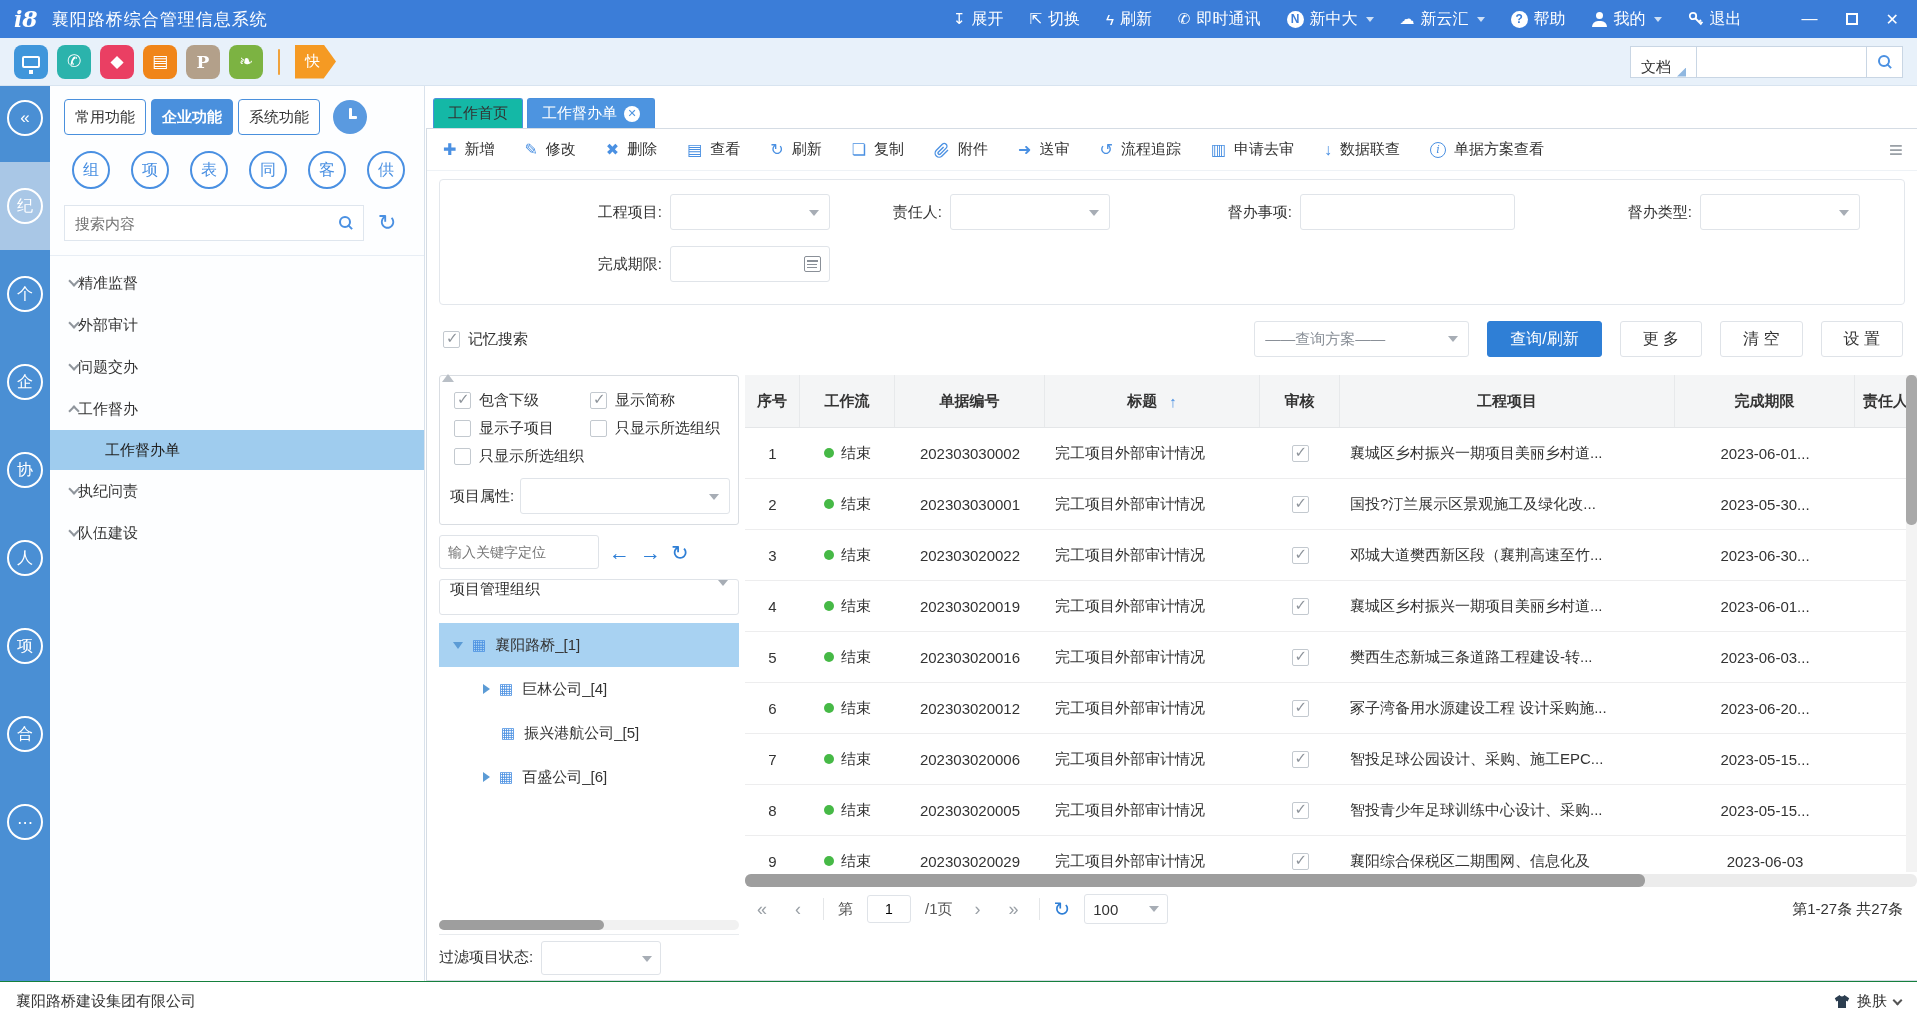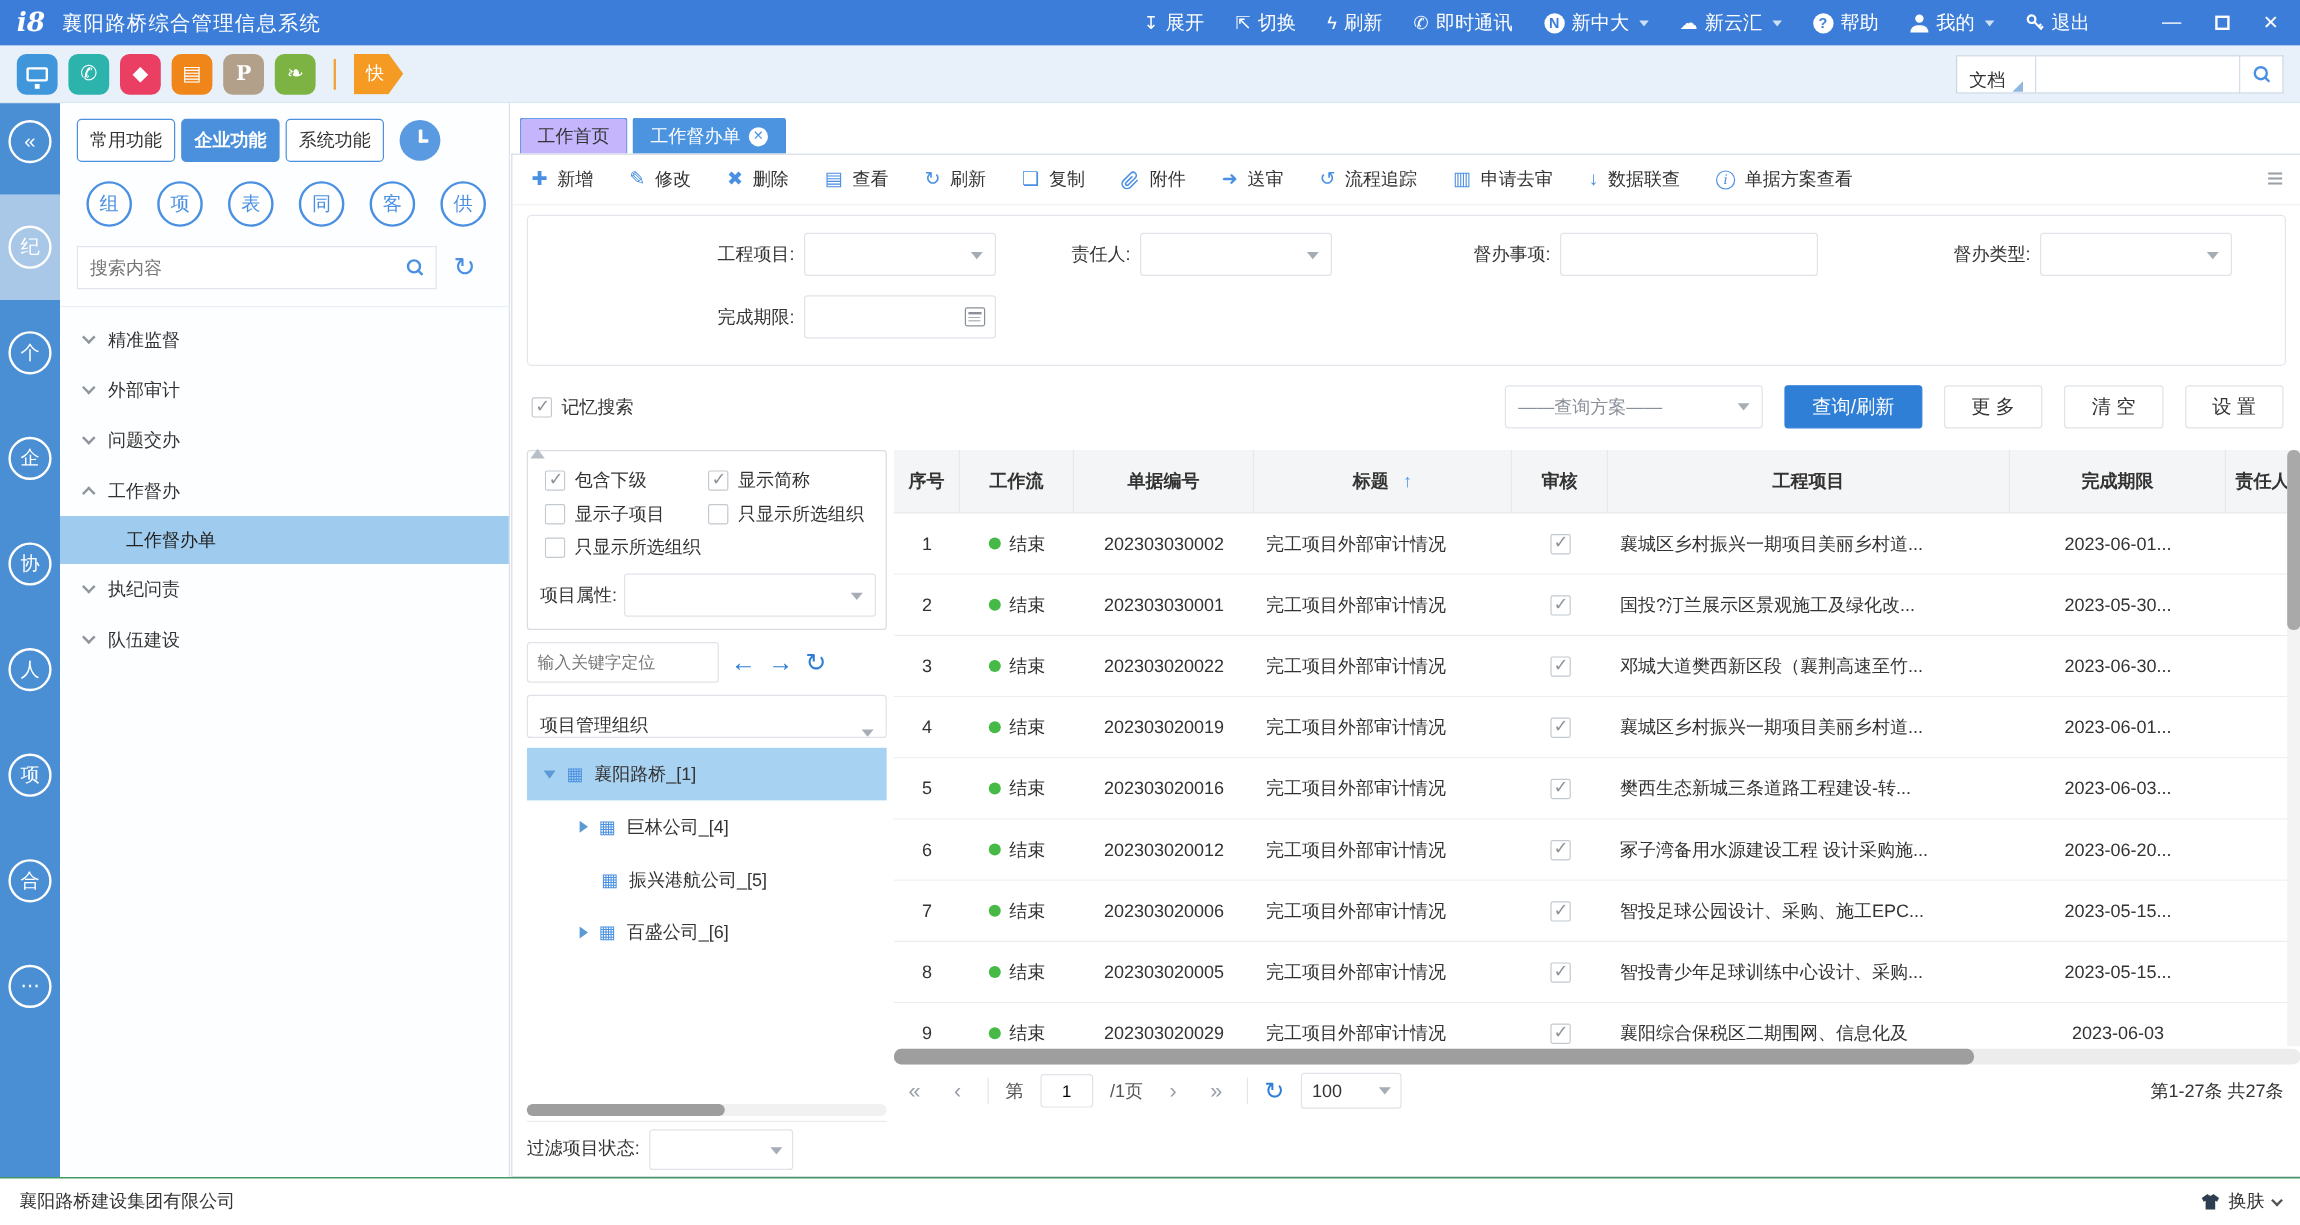--- a/index.html
+++ b/index.html
@@ -59,29 +59,29 @@
   .clockbtn::before{ content:""; position:absolute; left:16px; top:8px; width:3px; height:11px; background:#fff; border-radius:1px; }
   .clockbtn::after{ content:""; position:absolute; left:16px; top:16px; width:8px; height:3px; background:#fff; border-radius:1px; }
   .circlesrow{ display:flex; gap:21px; padding:16px 0 0 22px; }
   .fncirc{ width:38px; height:38px; border:2px solid #4a90e2; border-radius:50%; color:#4a90e2; font-size:16px; display:flex; align-items:center; justify-content:center; cursor:pointer; background:#fff; }
   .sidesearchrow{ display:flex; align-items:center; gap:14px; padding:16px 0 14px 14px; border-bottom:1px solid #e8eef5; }
   .sidesearch{ position:relative; width:300px; }
   .sidesearch input{ width:100%; height:36px; border:1px solid #dfe6ee; background:#fff; padding:0 34px 0 10px; font-size:15px; color:#555; }
   .sidesearch .mag{ position:absolute; right:10px; top:10px; color:#4a90e2; }
   .refr{ color:#4a90e2; font-size:22px; cursor:pointer; line-height:1; }
   .navtree{ padding-top:6px; }
-  .navgroup{ height:42px; display:flex; align-items:center; gap:12px; padding-left:20px; font-size:15px; color:#333; cursor:pointer; }
+  .navgroup{ height:42px; display:flex; align-items:center; padding-left:20px; font-size:15px; color:#333; cursor:pointer; }
   .chev{ display:inline-block; width:8px; height:8px; border-right:2px solid #8f959c; border-bottom:2px solid #8f959c; transform:rotate(45deg); margin-top:-4px; }
   .chev.up{ transform:rotate(-135deg); margin-top:4px; }
   .navchild{ height:40px; display:flex; align-items:center; padding-left:55px; font-size:15px; color:#222; background:#9fccee; cursor:pointer; }
 
   
   .main{ flex:1; display:flex; flex-direction:column; min-width:0; background:#fff; }
   .mtabs{ display:flex; align-items:flex-end; gap:4px; padding:12px 0 0 8px; height:42px; }
-  .mtab{ height:30px; padding:0 14px; border:1px solid #4a90dd; border-bottom:none; border-radius:3px 3px 0 0; background:#c4b5fd; color:#333; font-size:15px; display:flex; align-items:center; gap:7px; cursor:pointer; }
+  .mtab{ height:30px; padding:0 14px; border:1px solid #4a90dd; border-bottom:none; border-radius:3px 3px 0 0; background:#14b8a6; color:#333; font-size:15px; display:flex; align-items:center; gap:7px; cursor:pointer; }
   .mtab.active{ background:#4d94e0; color:#fff; }
   .tabclose{ width:16px; height:16px; border-radius:50%; background:#fff; color:#4d94e0; font-size:11px; font-weight:bold; display:flex; align-items:center; justify-content:center; cursor:pointer; }
   .mbody{ flex:1; border:1px solid #d5dce4; border-right:none; margin-left:1px; display:flex; flex-direction:column; min-height:0; }
 
   .toolbar{ display:flex; align-items:center; gap:30px; padding:0 14px 0 16px; height:42px; border-bottom:1px solid #eef2f6; }
   .tbtn{ display:flex; align-items:center; gap:8px; font-size:15px; color:#333; cursor:pointer; white-space:nowrap; }
   .tbtn .ic{ color:#4a90e2; font-size:16px; line-height:1; }
   .circle-i{ display:inline-flex; width:16px; height:16px; border:1.5px solid #4a90e2; border-radius:50%; color:#4a90e2; font-size:11px; font-style:italic; font-family:"DejaVu Serif",serif; align-items:center; justify-content:center; }
   .hamb{ margin-left:auto; color:#9aa0a6; font-size:24px; font-weight:bold; cursor:pointer; }
 
@@ -114,21 +114,21 @@
   .scrollup{ position:absolute; left:2px; top:-2px; width:0; height:0; border-left:6px solid transparent; border-right:6px solid transparent; border-bottom:8px solid #b9bfc6; }
   .cbrow{ display:flex; align-items:center; gap:8px; margin:9px 0 0 6px; white-space:nowrap; overflow:hidden; }
   .cbcol{ display:flex; align-items:center; gap:8px; width:128px; flex-shrink:0; }
   .attr-row{ display:flex; align-items:center; margin-top:12px; }
   .attr-label{ margin-left:2px; }
   .attr-select{ flex:1; height:36px; border:1px solid #e0e4e9; border-radius:3px; margin-left:6px; position:relative; cursor:pointer; }
   .attr-select .caret{ position:absolute; right:10px; top:15px; }
   .kwrow{ display:flex; align-items:center; gap:10px; margin-top:10px; }
   .kwinput{ width:160px; height:34px; border:1px solid #dfe3e8; border-radius:3px; padding:0 8px; font-size:14px; color:#555; }
   .bluearrow{ color:#2f7fd6; font-size:21px; cursor:pointer; line-height:1; }
-  .orgselect{ height:36px; border:1px solid #dfe3e8; border-radius:3px; margin-top:10px; display:flex; align-items:flex-end; justify-content:space-between; padding:0 10px; cursor:pointer; color:#333; }
+  .orgselect{ height:36px; border:1px solid #dfe3e8; border-radius:3px; margin-top:10px; display:flex; align-items:flex-start; justify-content:space-between; padding:0 10px; cursor:pointer; color:#333; }
   .orgtree{ flex:1; margin-top:8px; overflow:hidden; }
   .treerow{ height:44px; display:flex; align-items:center; gap:9px; cursor:pointer; }
   .treerow.selected{ background:#a8d2f2; }
   .indent1{ padding-left:14px; } .indent2{ padding-left:44px; } .indent3{ padding-left:62px; }
   .tri-d{ width:0;height:0;border-left:5px solid transparent;border-right:5px solid transparent;border-top:7px solid #5b9bd5; }
   .tri-r{ width:0;height:0;border-top:5px solid transparent;border-bottom:5px solid transparent;border-left:7px solid #5b9bd5; }
   .orgico{ color:#4a90e2; font-size:15px; }
   .hscroll{ height:10px; background:#f1f1f1; border-radius:5px; margin:4px 0; }
   .hscroll .thumb{ height:10px; width:165px; background:#9e9e9e; border-radius:5px; }
   .statusfilter{ height:46px; display:flex; align-items:center; gap:8px; border-top:1px solid #e8ebee; }

